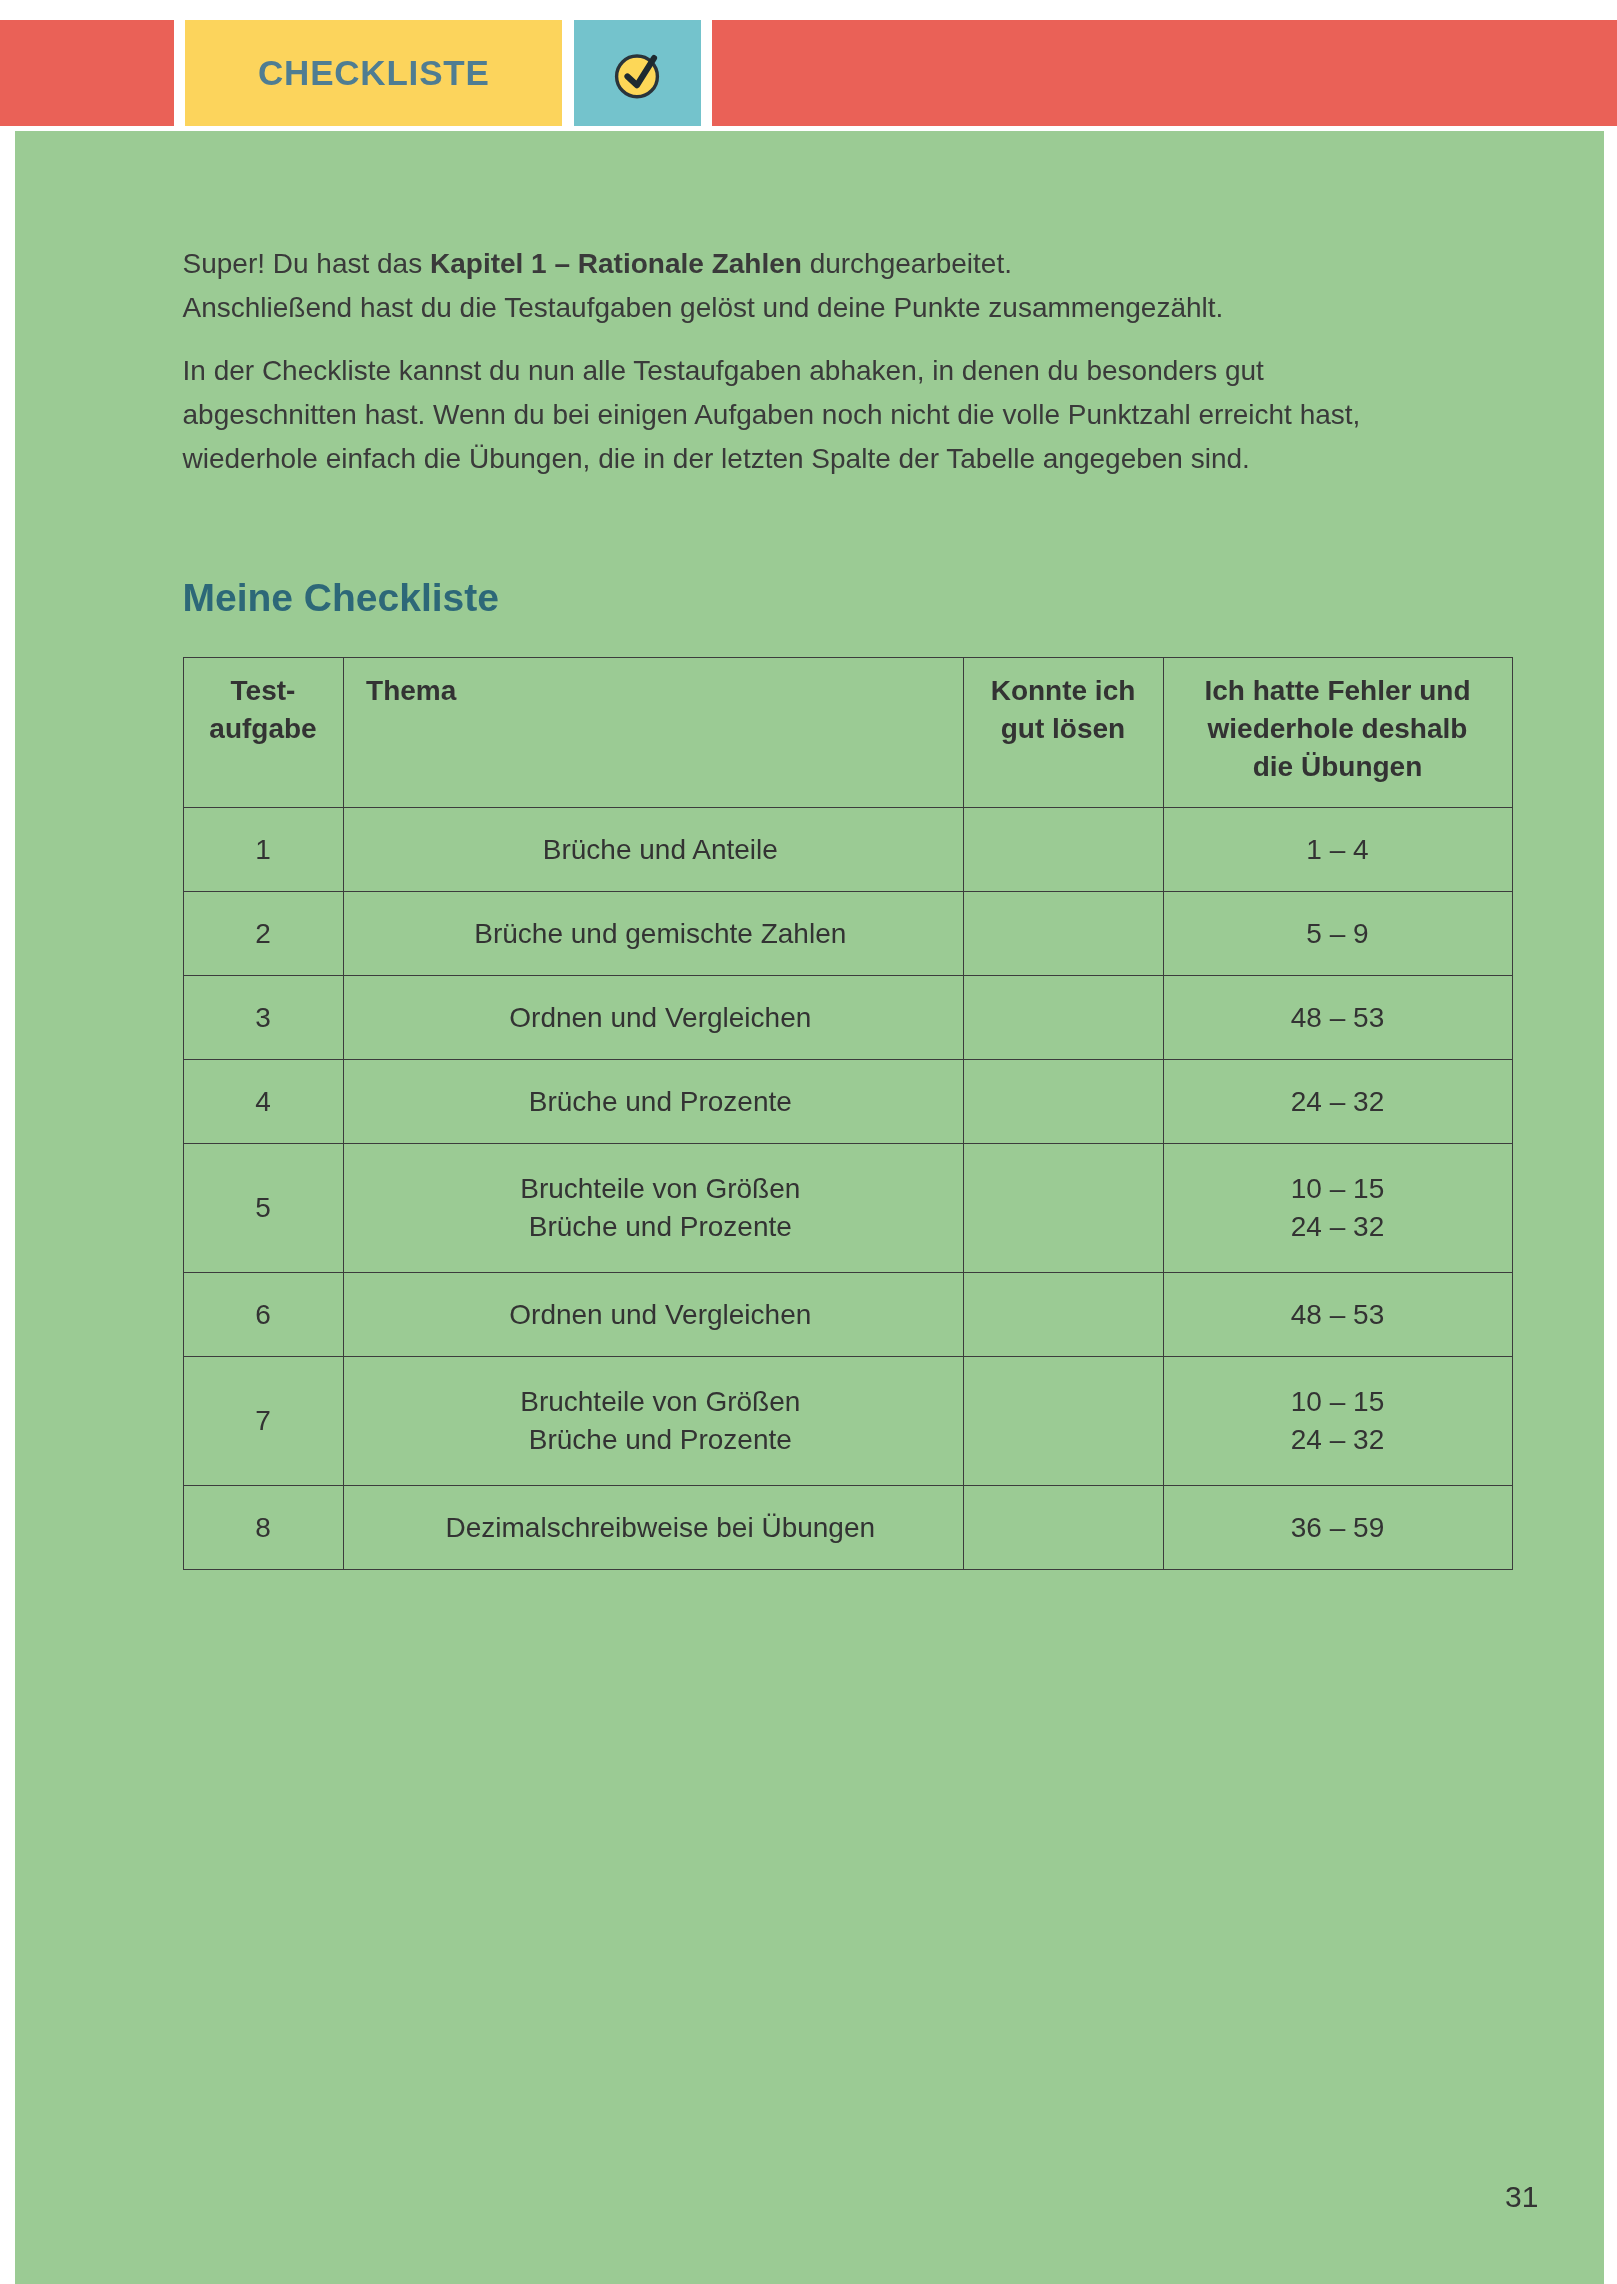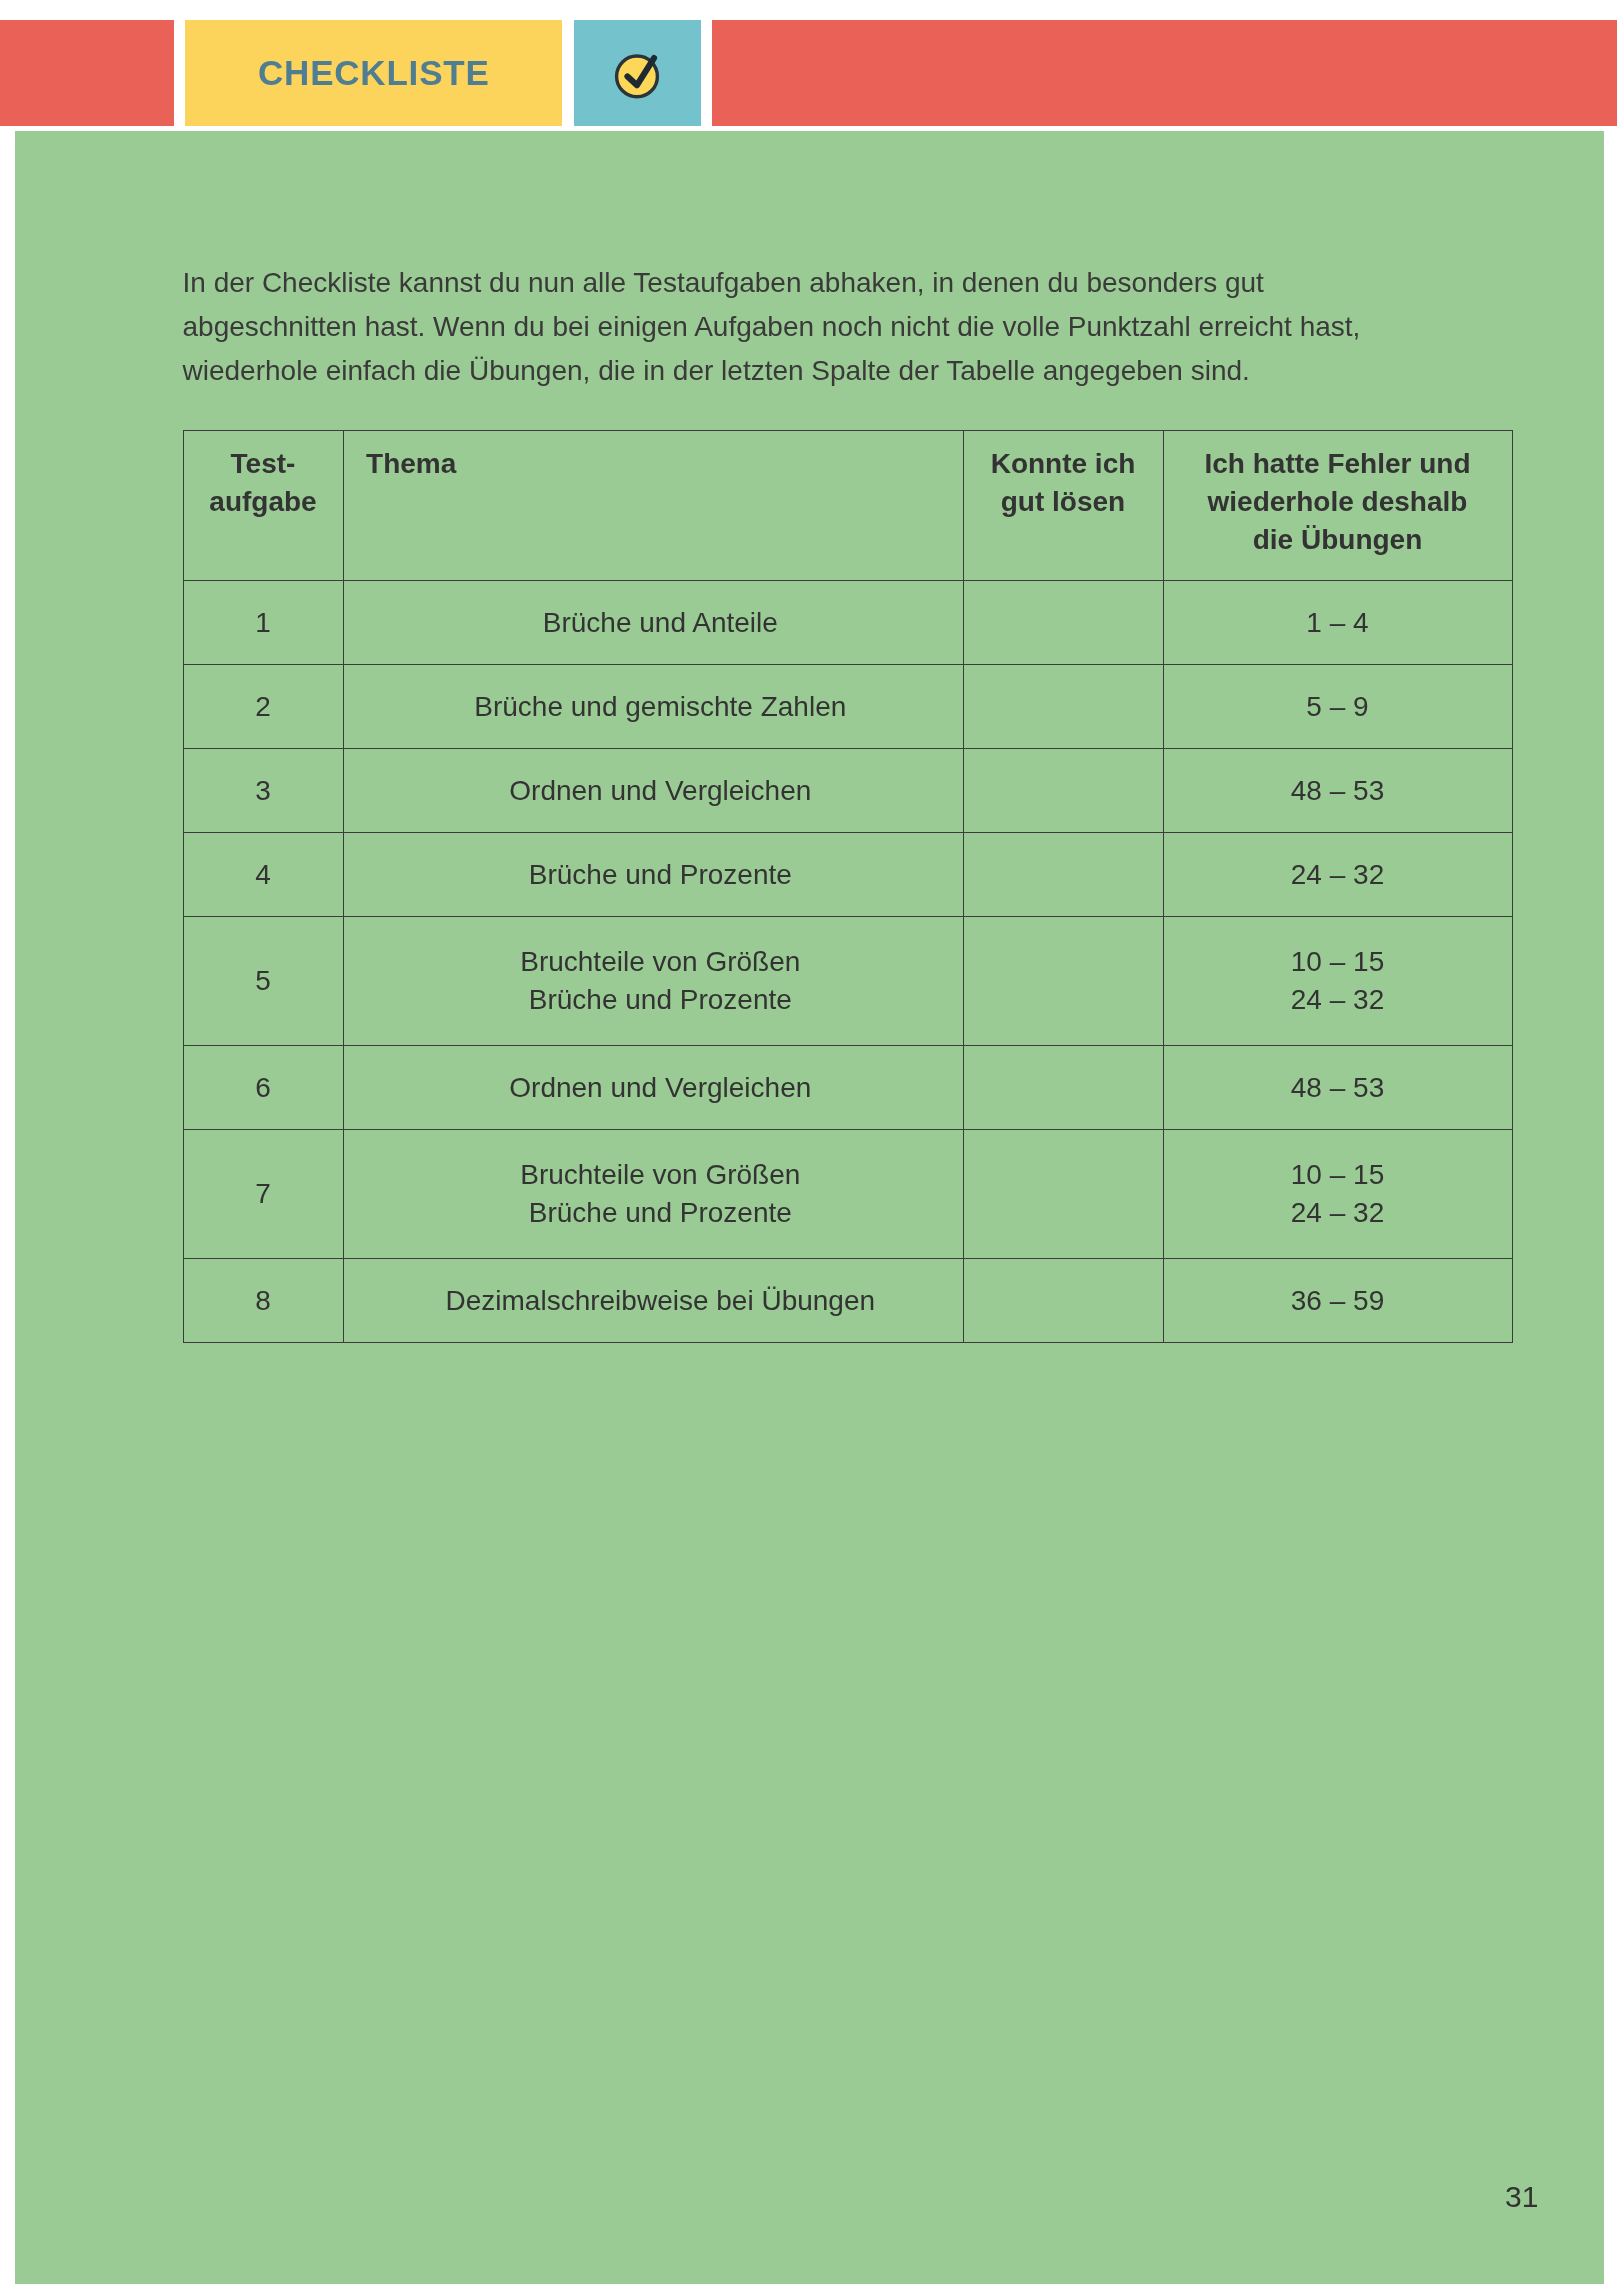--- a/index.html
+++ b/index.html
@@ -145,23 +145,28 @@
         <circle cx="50" cy="55" r="30" fill="#fdd757" stroke="#2a343a" stroke-width="5"></circle>
         <path d="M36 55 L50 68 L75 28" fill="none" stroke="#1e2a30" stroke-width="9" stroke-linecap="round" stroke-linejoin="round"></path>
       </svg>
     </div>
     <div class="seg red-right"></div>
   </div>
 
   <div class="green-panel">
 
     <div class="intro">
+      <p>
+        <span>Super! Du hast das </span><strong>Kapitel 1 – Rationale Zahlen</strong><span> durchgearbeitet.</span><br>
+        <span>Anschließend hast du die Testaufgaben gelöst und deine Punkte zusammengezählt.</span>
+      </p>
       <p class="para2">In der Checkliste kannst du nun alle Testaufgaben abhaken, in denen du besonders gut abgeschnitten hast. Wenn du bei einigen Aufgaben noch nicht die volle Punktzahl erreicht hast, wiederhole einfach die Übungen, die in der letzten Spalte der Tabelle angegeben sind.</p>
     </div>
 
+    <h2 class="section-title">Meine Checkliste</h2>
 
     <table class="checklist">
       <colgroup>
         <col class="col-nr">
           <col class="col-thema">
           <col class="col-loes">
           <col class="col-ueb">
       </colgroup>
       <thead>
         <tr>

